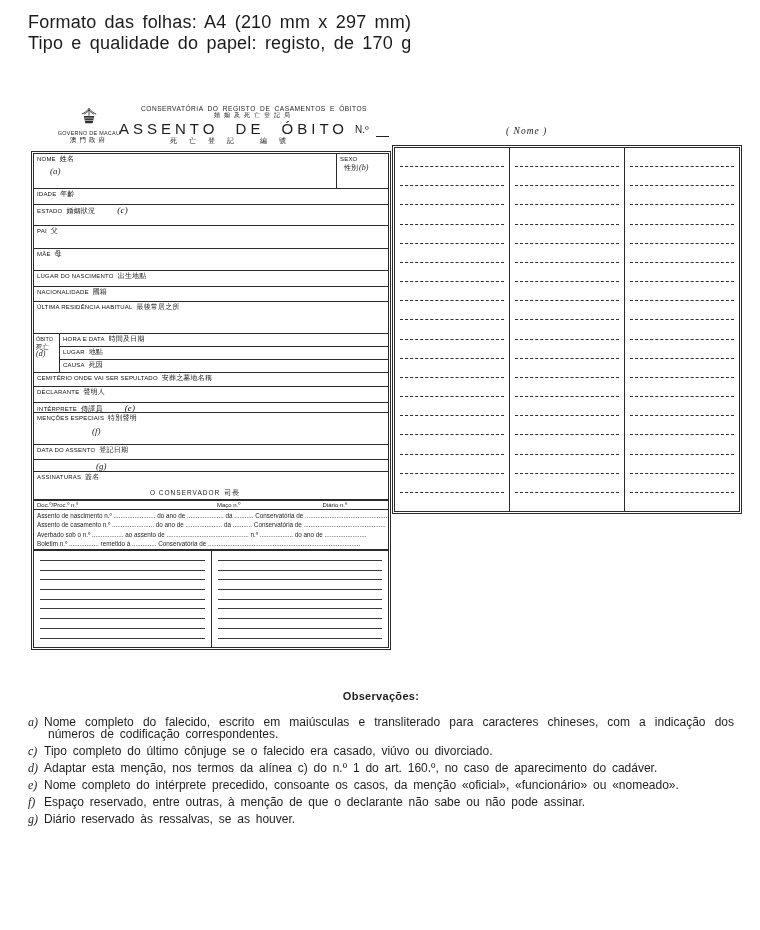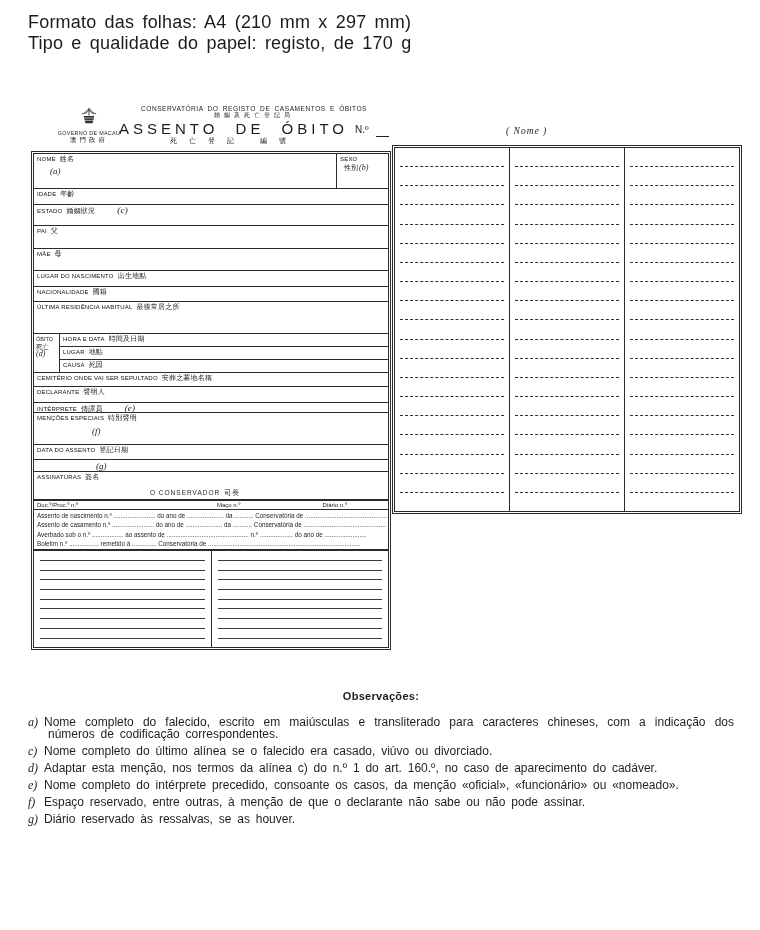--- a/index.html
+++ b/index.html
@@ -330,21 +330,21 @@
   <div class="obs">
     <div class="obs-title">Observações:</div>
     <div class="obs-list">
 
         <div class="obs-item">
           <span class="obs-letter">a)</span><span>Nome completo do falecido, escrito em maiúsculas e transliterado para caracteres chineses, com a indicação dos números de codificação correspondentes.</span>
         </div>
 
 
         <div class="obs-item">
-          <span class="obs-letter">c)</span><span>Nome completo do último alínea se o falecido era casado, viúvo ou divorciado.</span>
+          <span class="obs-letter">c)</span><span>Tipo completo do último cônjuge se o falecido era casado, viúvo ou divorciado.</span>
         </div>
 
         <div class="obs-item">
           <span class="obs-letter">d)</span><span>Adaptar esta menção, nos termos da alínea c) do n.º 1 do art. 160.º, no caso de aparecimento do cadáver.</span>
         </div>
 
         <div class="obs-item">
           <span class="obs-letter">e)</span><span>Nome completo do intérprete precedido, consoante os casos, da menção «oficial», «funcionário» ou «nomeado».</span>
         </div>
 

